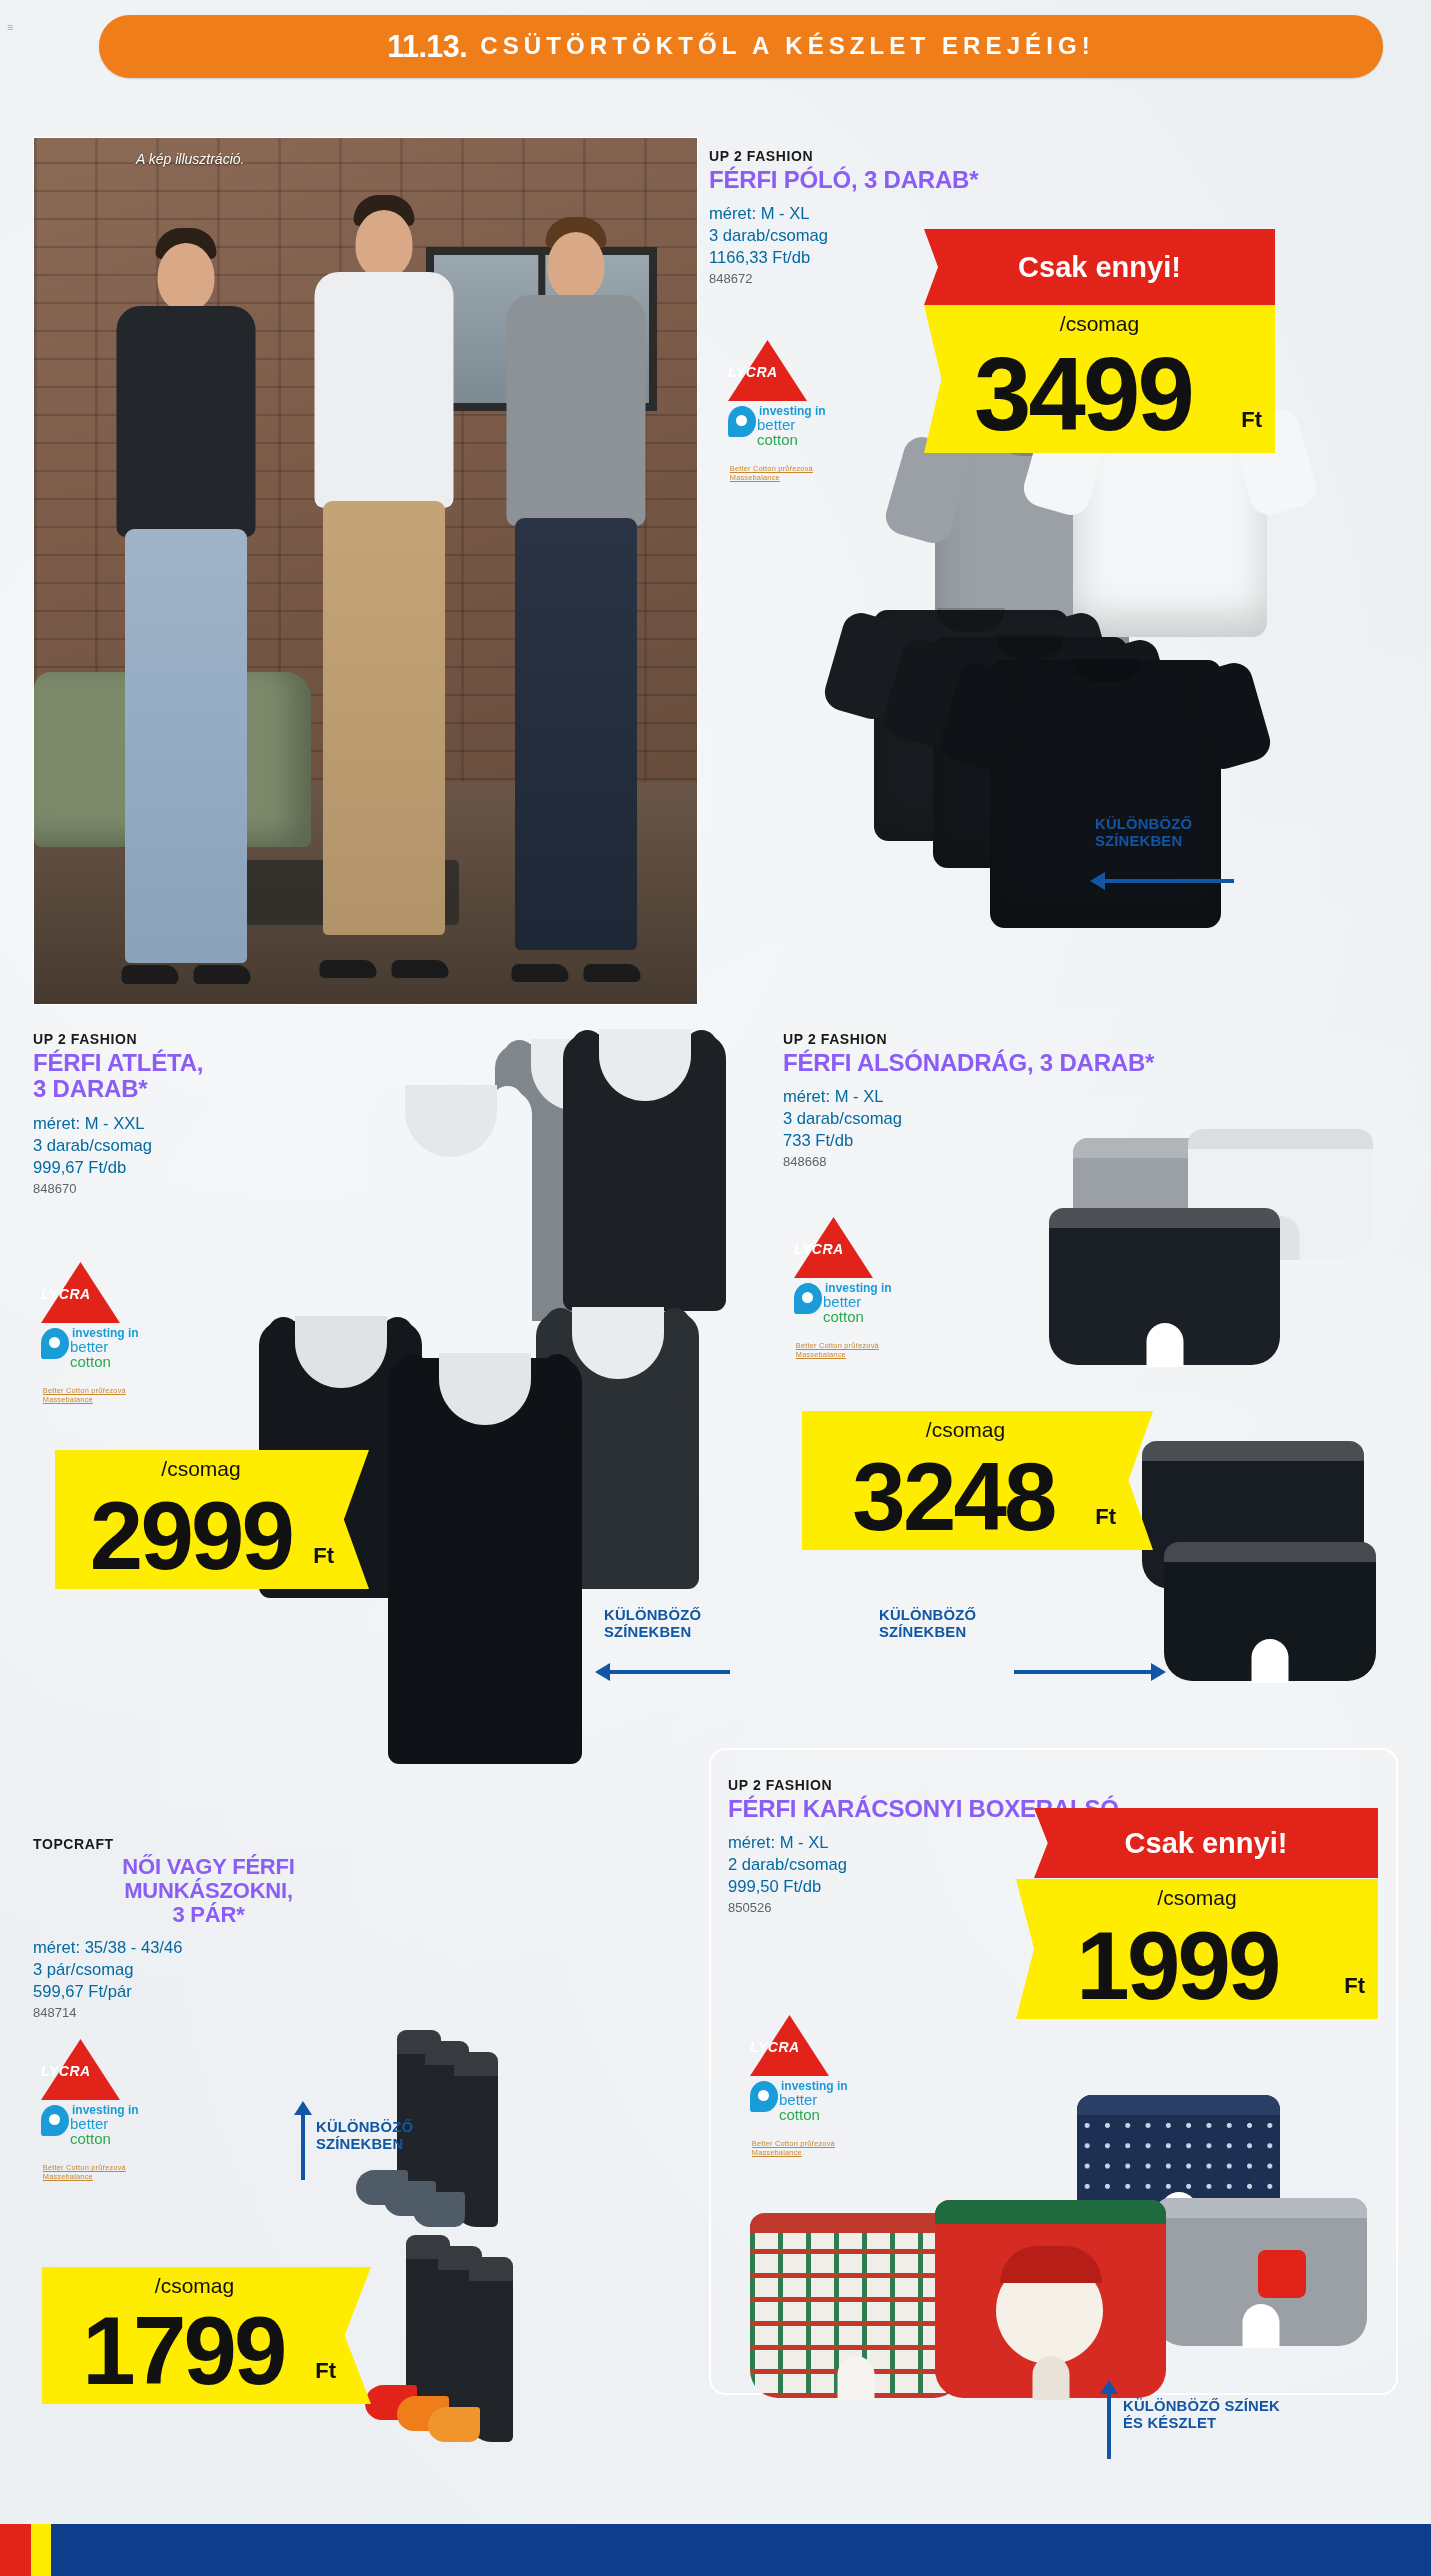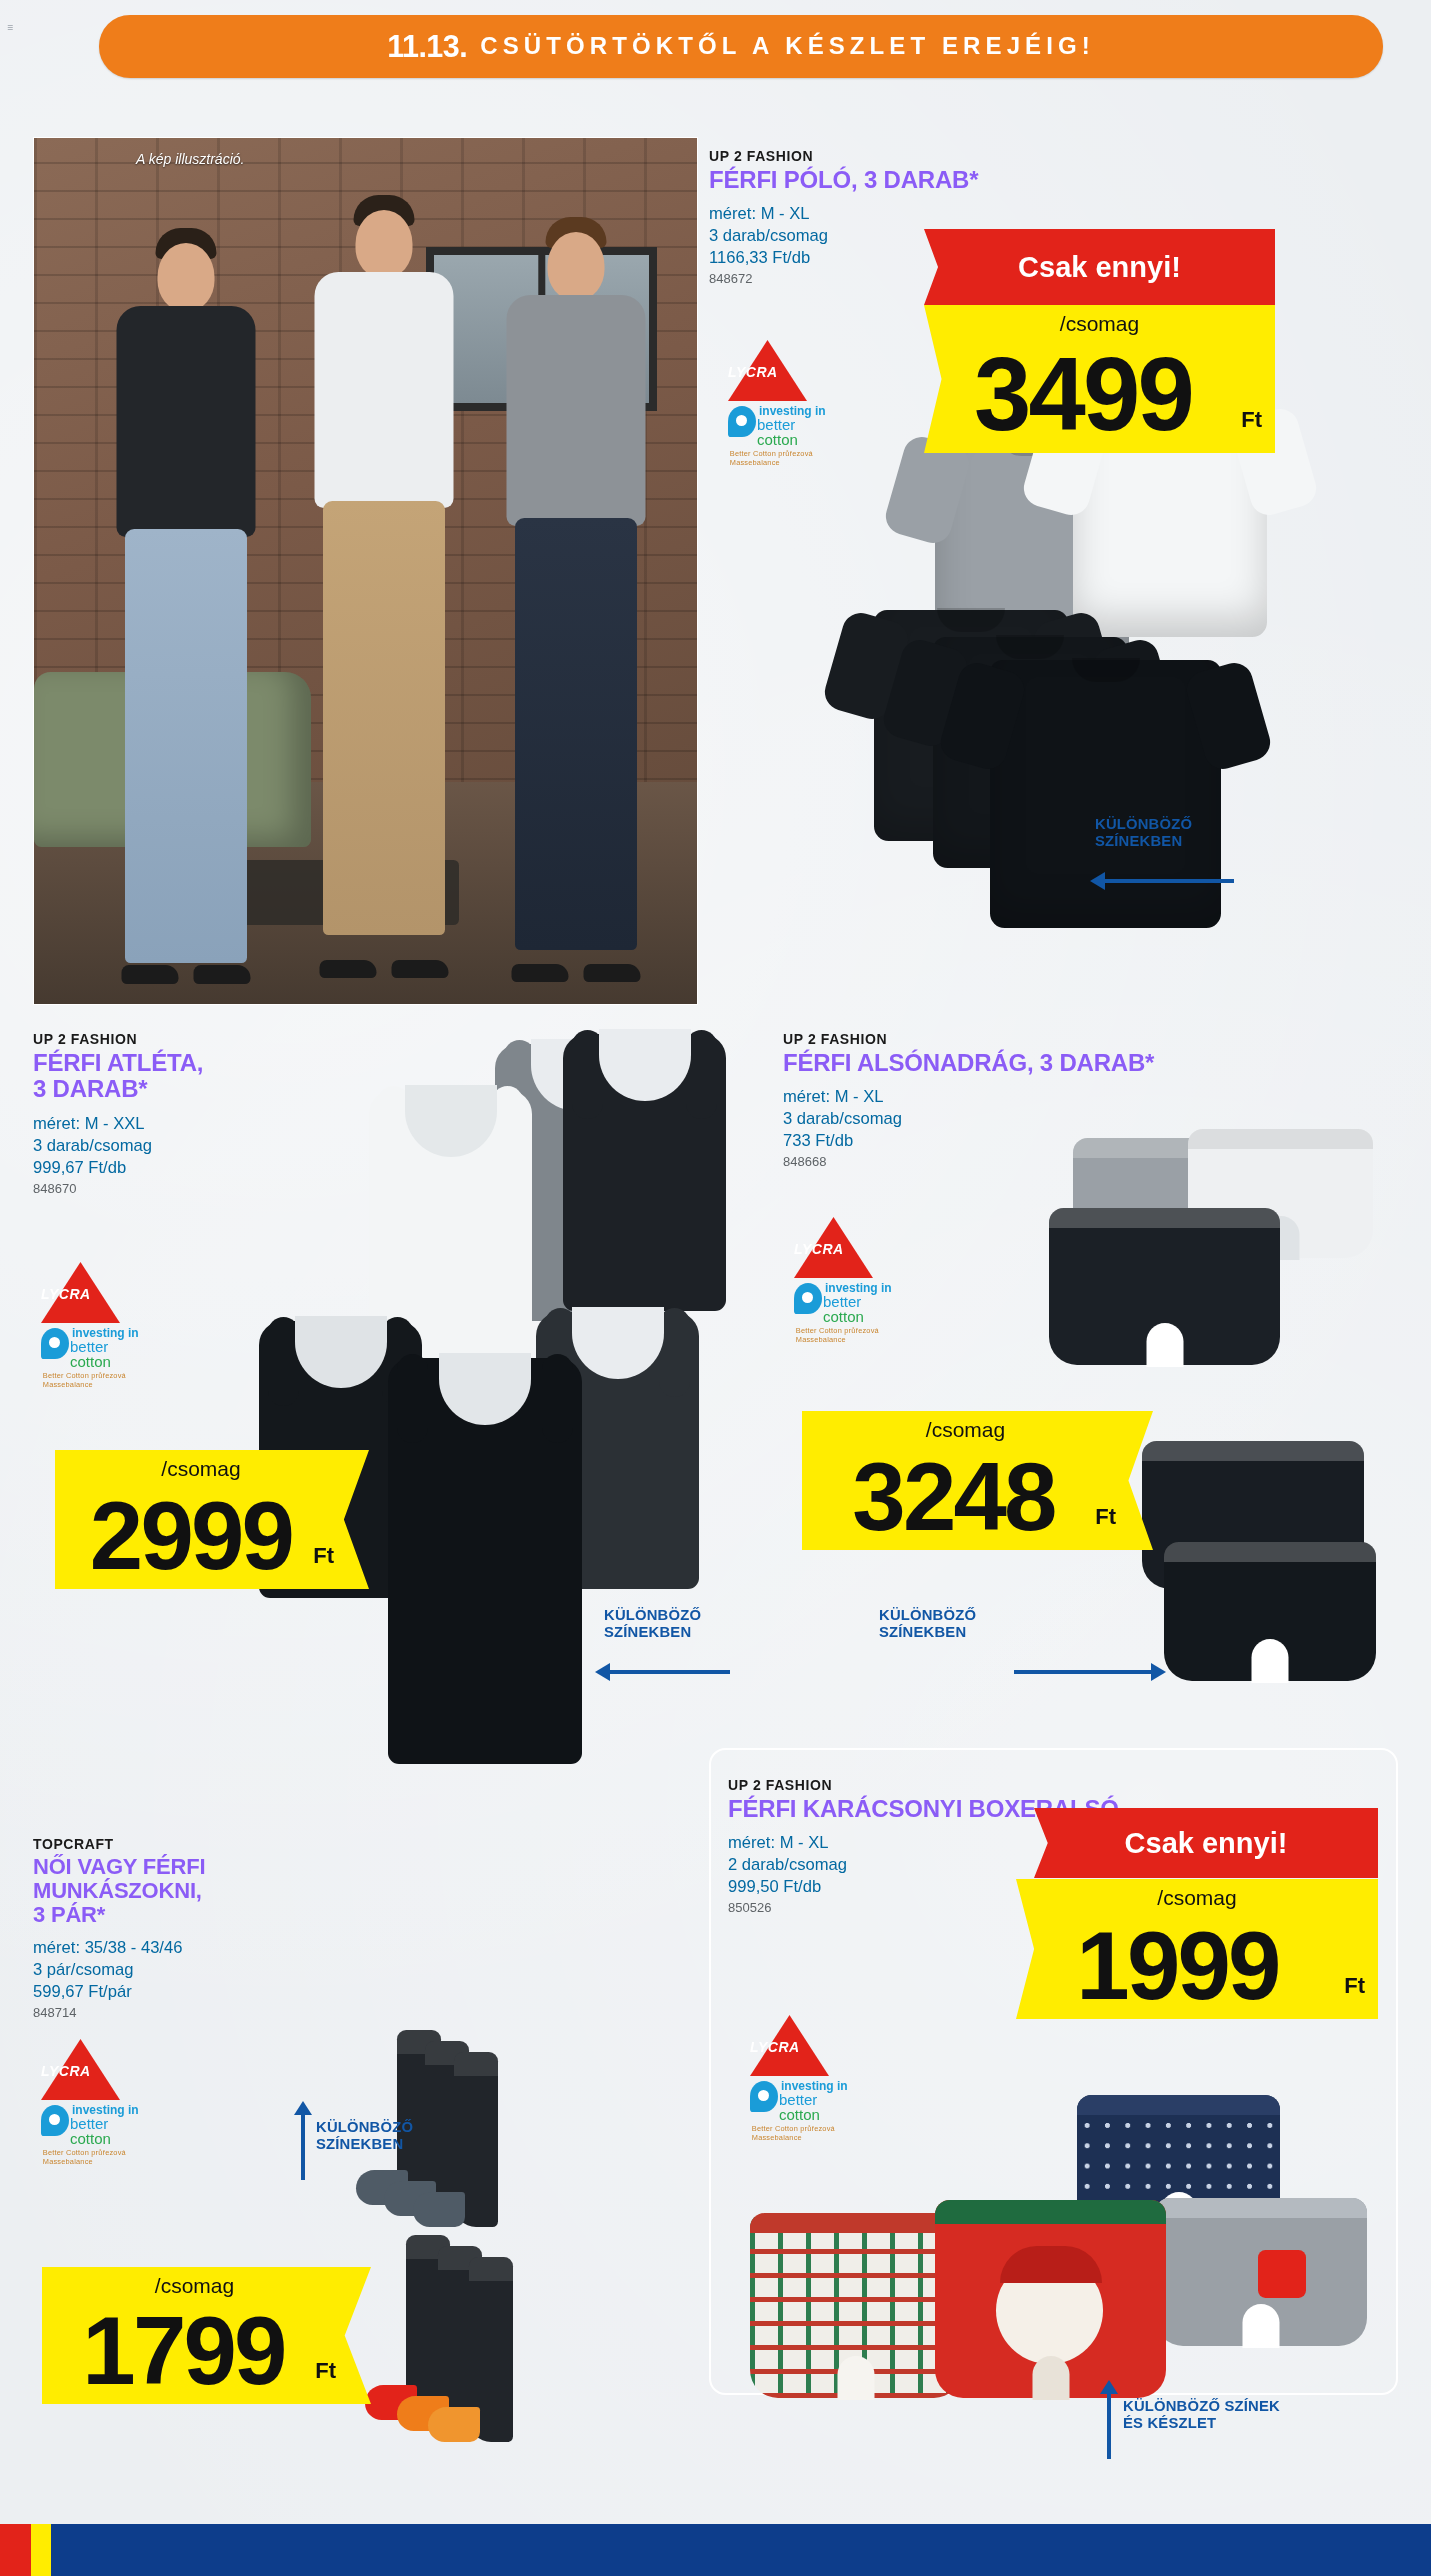--- a/index.html
+++ b/index.html
@@ -75,21 +75,21 @@
     color: #1a1a1a;
     margin-bottom: 2.8px;
   }
   .pname {
     font-size: 24px;
     font-weight: 700;
     color: #8b5cf6;
     line-height: 1.1;
     letter-spacing: -0.2px;
   }
-  .pname.small { font-size: 22px; }
+  .pname.small { font-size: 22px; text-align: center; }
   .meta {
     margin-top: 10px;
     font-size: 16.6px;
     color: #0369a1;
     line-height: 1.33;
   }
   .artnum {
     margin-top: 1.8px;
     font-size: 13px;
     color: #5e6367;
@@ -136,22 +136,23 @@
     background: #1a9cd8;
     border-radius: 50% 50% 50% 10%;
   }
   .cotton .bmark::after {
     content: "";
     position: absolute; left: 8.3px; top: 8.3px;
     width: 11px; height: 11px;
     background: #fff; border-radius: 50%;
   }
   .cotton .fine {
-    font-size: 7.4px; color: #c9852f; padding-left: 1.8px; margin-top: 2px;
+    font-size: 7.4px; color: #c9852f; padding-left: 1.8px; margin-top: 17px;
     letter-spacing: 0.2px;
+    text-decoration: underline;
   }
 
   
   .pricetag {
     position: absolute;
     background: #ffed00;
     display: flex;
     flex-direction: column;
     justify-content: flex-end;
     filter: drop-shadow(0 1.8px 1.8px rgba(0,0,0,.18));

